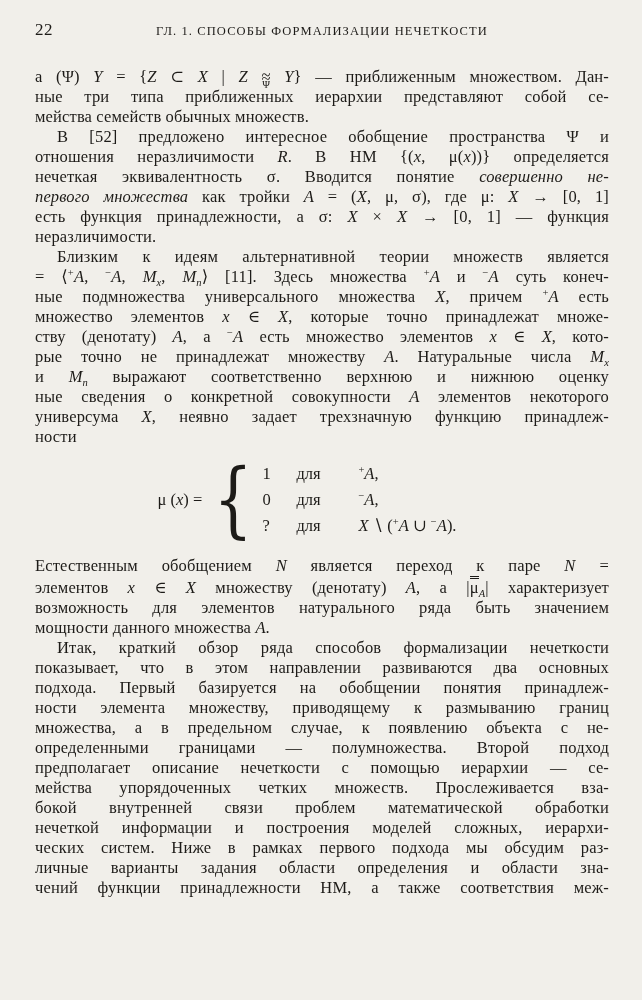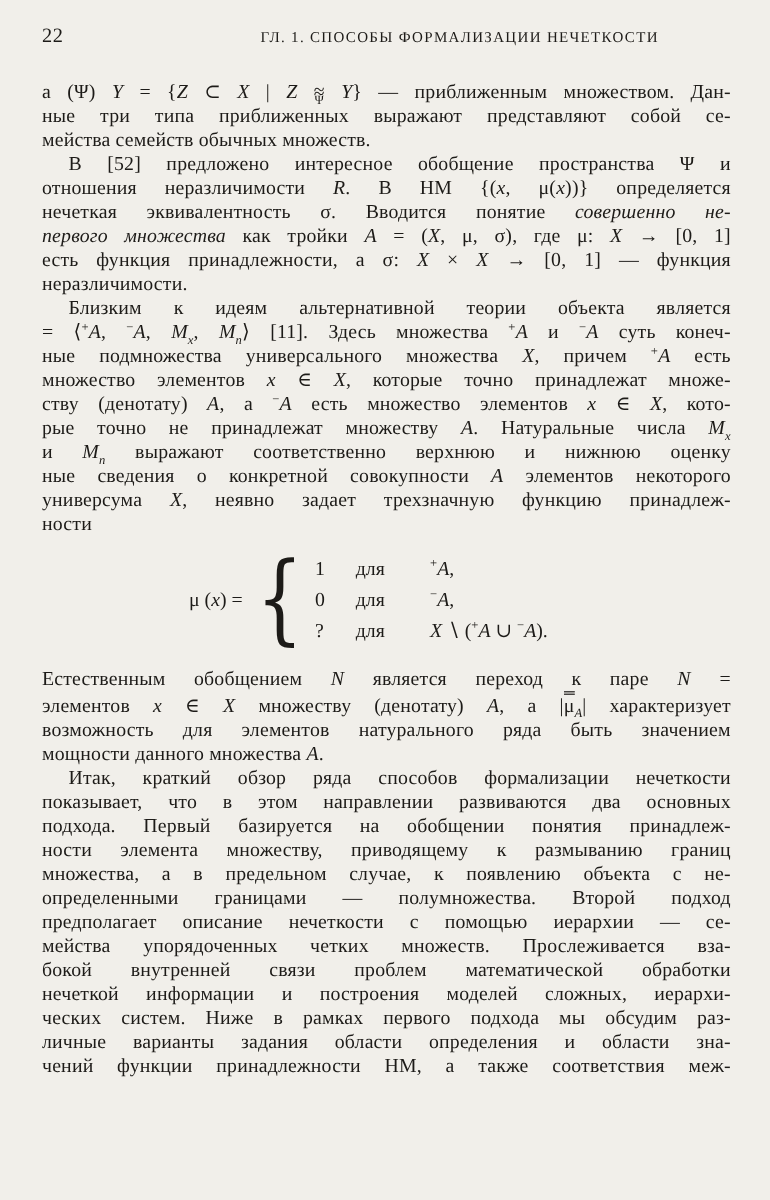--- a/index.html
+++ b/index.html
@@ -14,27 +14,28 @@
     box-sizing:border-box;
     width:642px;height:1000px;
     padding:20px 33px 0 35px;
   }
   
   .running-header{
     display:grid;
     grid-template-columns:60px 1fr 60px;
     align-items:baseline;
     margin-bottom:27px;
+    gap:26px;
   }
   .pageno{
     font-size:17px;
     letter-spacing:.5px;
   }
   .head{
-    text-align:right;
+    text-align:center;
     font-size:12.5px;
     letter-spacing:1.1px;
     white-space:nowrap;
   }
   
   .para{margin:0;}
   .line{
     font-size:16.5px;
     line-height:20px;
     text-align:justify;
@@ -96,33 +97,33 @@
 
 <div class="page">
   <header class="running-header">
     <span class="pageno">22</span>
     <span class="head">ГЛ. 1. СПОСОБЫ ФОРМАЛИЗАЦИИ НЕЧЕТКОСТИ</span>
     <span></span>
   </header>
   <main id="content">
       <div class="para">
         <div class="line">а (Ψ) <i>Y</i> = {<i>Z</i> ⊂ <i>X</i> | <i>Z</i> <span class="apx">≈<span class="apx-b">Ψ</span></span> <i>Y</i>} — приближенным множеством. Дан-</div>
-        <div class="line">ные три типа приближенных выражают представляют собой се-</div>
+        <div class="line">ные три типа приближенных иерархии представляют собой се-</div>
         <div class="line flush">мейства семейств обычных множеств.</div>
       </div>
       <div class="para">
         <div class="line first">В [52] предложено интересное обобщение пространства Ψ и</div>
         <div class="line">отношения неразличимости <i>R</i>. В НМ {(<i>x</i>, μ(<i>x</i>))} определяется</div>
         <div class="line">нечеткая эквивалентность σ. Вводится понятие <i>совершенно не-</i></div>
         <div class="line"><i>первого множества</i> как тройки <i>A</i> = (<i>X</i>, μ, σ), где μ: <i>X</i> → [0, 1]</div>
         <div class="line">есть функция принадлежности, а σ: <i>X</i> × <i>X</i> → [0, 1] — функция</div>
         <div class="line flush">неразличимости.</div>
       </div>
       <div class="para">
-        <div class="line first">Близким к идеям альтернативной теории объекта является</div>
+        <div class="line first">Близким к идеям альтернативной теории множеств является</div>
         <div class="line">= ⟨<sup>+</sup><i>A</i>, <sup>−</sup><i>A</i>, <i>M</i><sub><i>x</i></sub>, <i>M</i><sub><i>n</i></sub>⟩ [11]. Здесь множества <sup>+</sup><i>A</i> и <sup>−</sup><i>A</i> суть конеч-</div>
         <div class="line">ные подмножества универсального множества <i>X</i>, причем <sup>+</sup><i>A</i> есть</div>
         <div class="line">множество элементов <i>x</i> ∈ <i>X</i>, которые точно принадлежат множе-</div>
         <div class="line">ству (денотату) <i>A</i>, а <sup>−</sup><i>A</i> есть множество элементов <i>x</i> ∈ <i>X</i>, кото-</div>
         <div class="line">рые точно не принадлежат множеству <i>A</i>. Натуральные числа <i>M</i><sub><i>x</i></sub></div>
         <div class="line">и <i>M</i><sub><i>n</i></sub> выражают соответственно верхнюю и нижнюю оценку</div>
         <div class="line">ные сведения о конкретной совокупности <i>A</i> элементов некоторого</div>
         <div class="line">универсума <i>X</i>, неявно задает трехзначную функцию принадлеж-</div>
         <div class="line flush">ности</div>
       </div>

